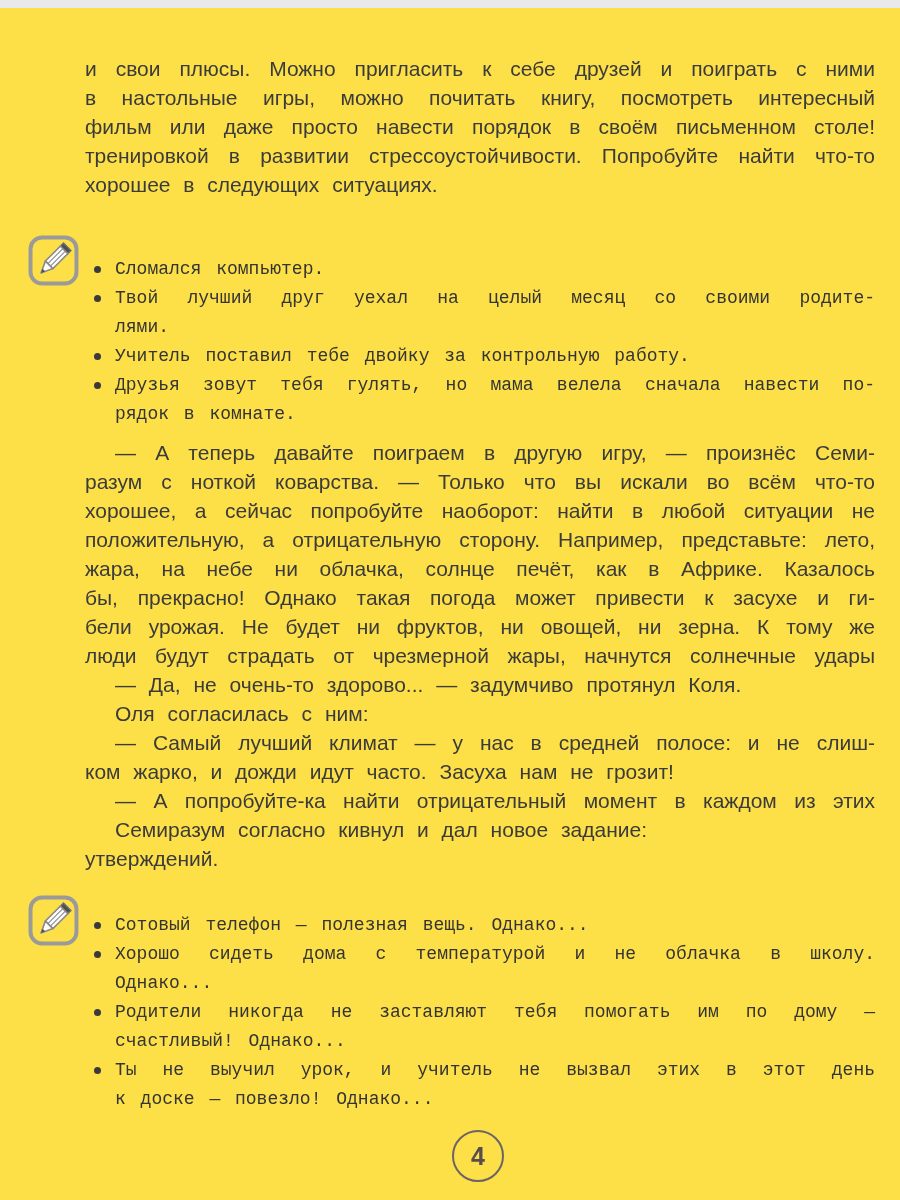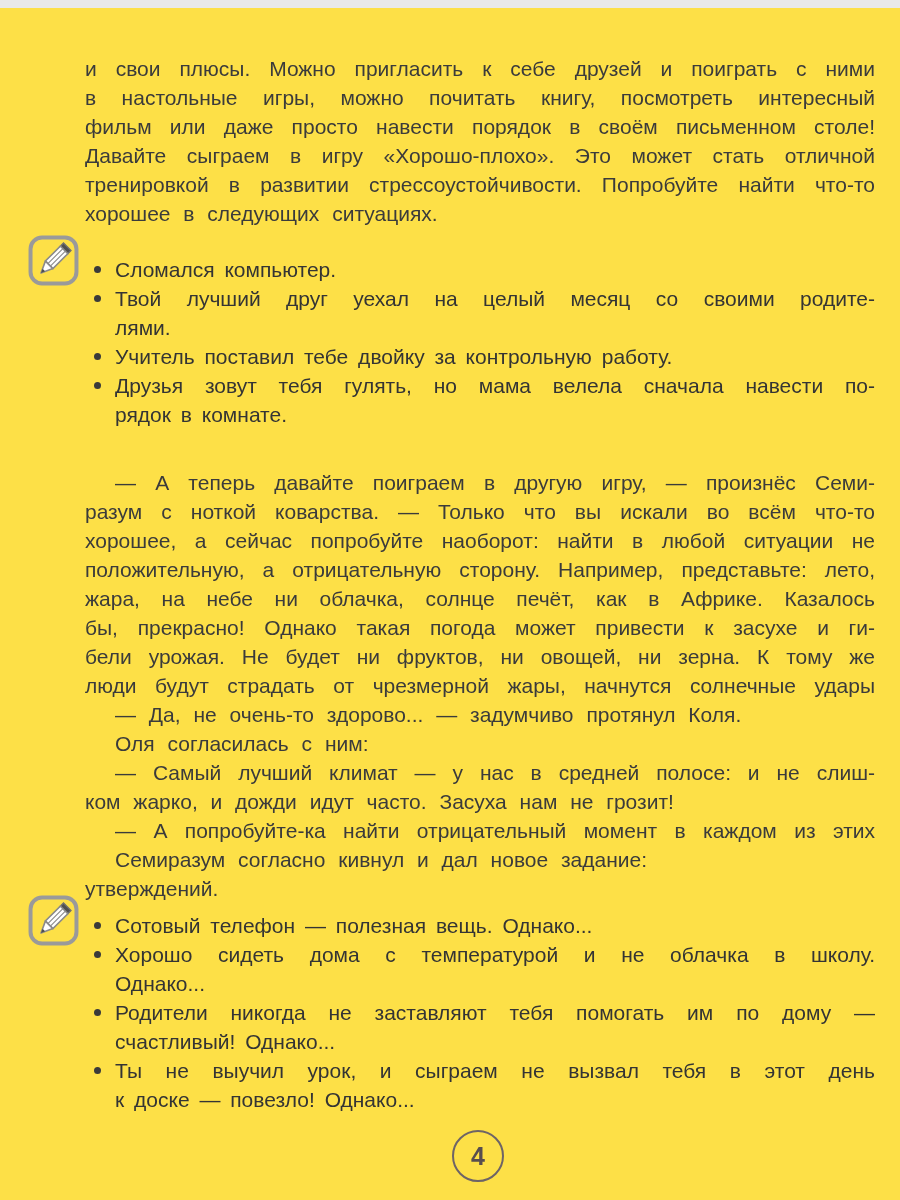--- a/index.html
+++ b/index.html
@@ -4,32 +4,32 @@
 <style>
   html,body{margin:0;padding:0;background:#e9e9e9;}
   .page{
     position:relative;width:900px;height:1200px;margin:8px auto;
     background:#fde047;color:#3b3b3b;overflow:hidden;
     font-family:"Liberation Sans",sans-serif;
   }
   
   .para{position:absolute;left:85px;width:790px;font-size:21px;line-height:29px;word-spacing:7px;}
   .para.opening{top:46px;}
-  .para.story{top:460px;}
+  .para.story{top:430px;}
   .line{min-height:29px;}
   .line.fill{text-align:justify;text-align-last:justify;}
   .line.indent{padding-left:30px;}
   
   .exercise{position:absolute;left:27px;width:848px;}
   .exercise.ex1{top:226px;}
   .exercise.ex2{top:886px;}
   .icon-box{position:absolute;left:0;top:0;width:53px;height:53px;display:block;}
   .bullets{
-    margin-left:64px;font-size:21px;line-height:29px;word-spacing:4px;color:#343434;
-    font-family:Liberation Sans, sans-serif;
+    margin-left:64px;font-size:18px;line-height:29px;word-spacing:4px;color:#343434;
+    font-family:Liberation Mono, monospace;
   }
   .ex1 .bullets{padding-top:21px;}
   .ex2 .bullets{padding-top:17px;}
   .bullet-item{position:relative;padding-left:24px;}
   .dot{position:absolute;left:3px;top:11px;width:7px;height:7px;border-radius:50%;background:#3a3a3a;}
   
   .page-number{
     position:absolute;left:452px;top:1122px;width:52px;height:52px;box-sizing:border-box;
     border:2px solid #6e6466;border-radius:50%;
     display:flex;align-items:center;justify-content:center;
@@ -38,21 +38,20 @@
 </style>
 </head>
 <body>
 
 <div class="page">
 
   <div class="para opening">
       <div class="line fill">и свои плюсы. Можно пригласить к себе друзей и поиграть с ними</div>
       <div class="line fill">в настольные игры, можно почитать книгу, посмотреть интересный</div>
       <div class="line fill">фильм или даже просто навести порядок в своём письменном столе!</div>
-      <div class="line fill">Давайте сыграем в игру «Хорошо-плохо». Это может стать отличной</div>
       <div class="line fill">тренировкой в развитии стрессоустойчивости. Попробуйте найти что-то</div>
       <div class="line">хорошее в следующих ситуациях.</div>
     </div>
 
   <section class="exercise ex1">
     <span class="icon-box">
       <svg viewBox="0 0 60 60" width="53" height="53" aria-hidden="true">
         <rect x="4" y="4" width="52" height="52" rx="13" fill="none" stroke="#9a9a9a" stroke-width="4.5"></rect>
         <g transform="rotate(45 30 30)">
           <rect x="24" y="8" width="12" height="6" fill="#4f4f4f" stroke="#6f6f6f" stroke-width="1.5"></rect>
@@ -128,21 +127,21 @@
           <div class="line fill">Хорошо сидеть дома с температурой и не облачка в школу.</div>
           <div class="line">Однако...</div>
         </div>
         <div class="bullet-item">
           <span class="dot"></span>
           <div class="line fill">Родители никогда не заставляют тебя помогать им по дому —</div>
           <div class="line">счастливый! Однако...</div>
         </div>
         <div class="bullet-item">
           <span class="dot"></span>
-          <div class="line fill">Ты не выучил урок, и сыграем не вызвал тебя в этот день</div>
+          <div class="line fill">Ты не выучил урок, и учитель не вызвал этих в этот день</div>
           <div class="line">к доске — повезло! Однако...</div>
         </div>
       </div>
   </section>
 
   <div class="page-number">
     <span>4</span>
   </div>
 
 </div>

